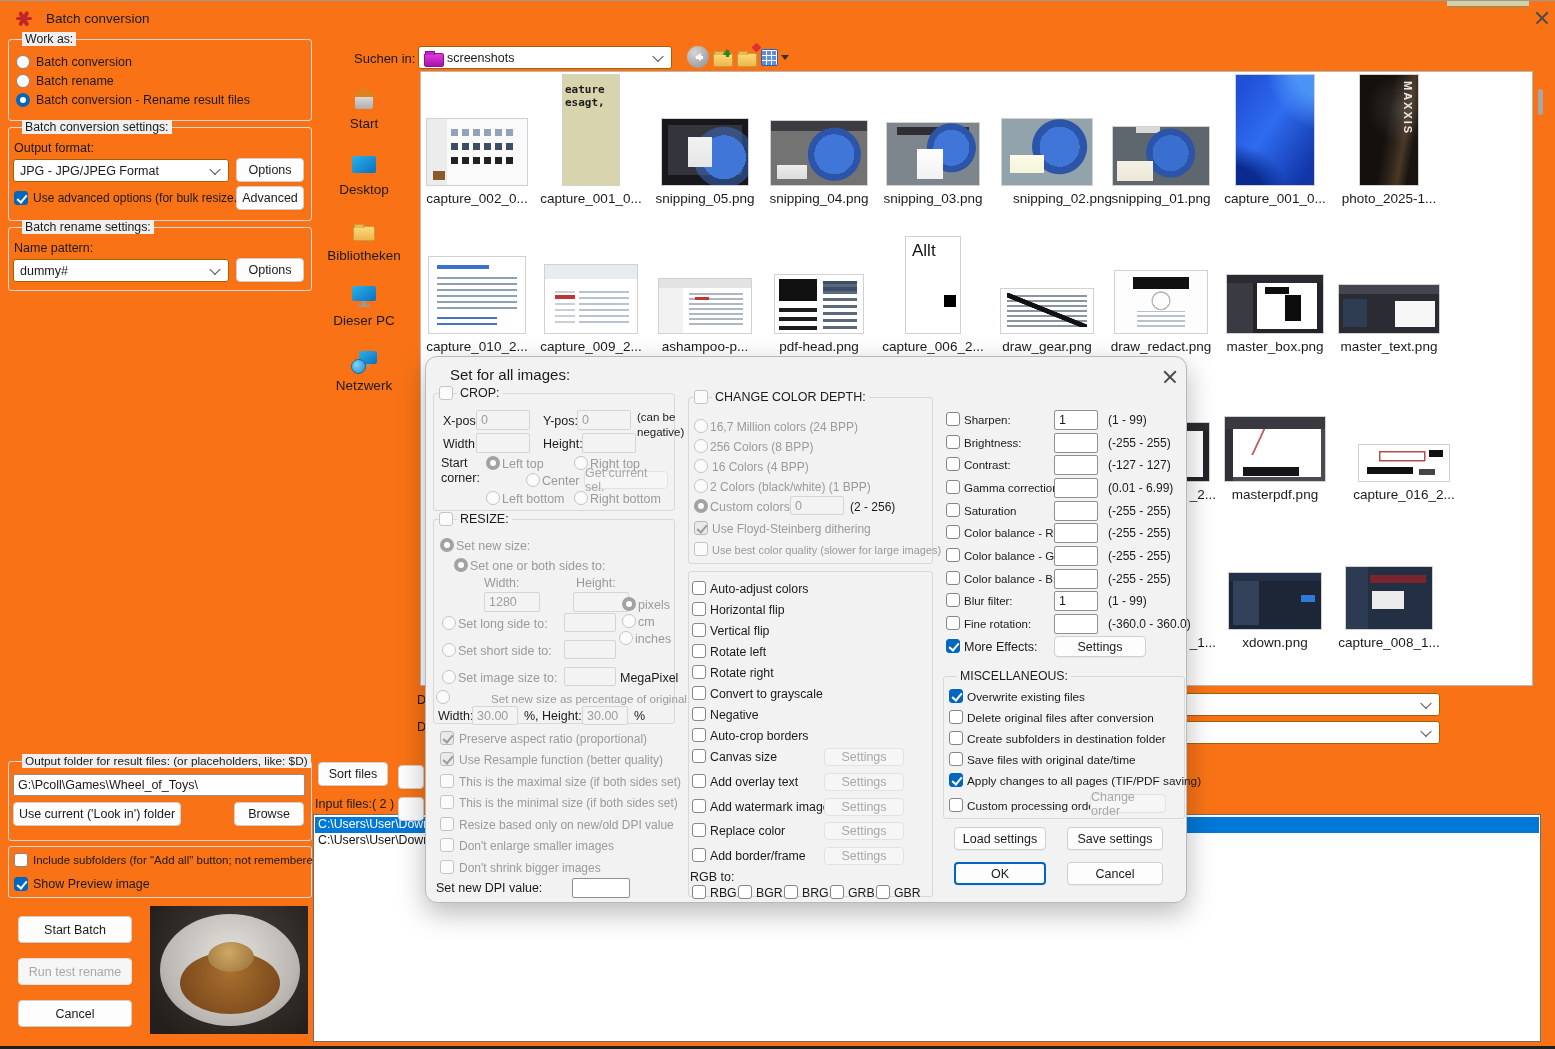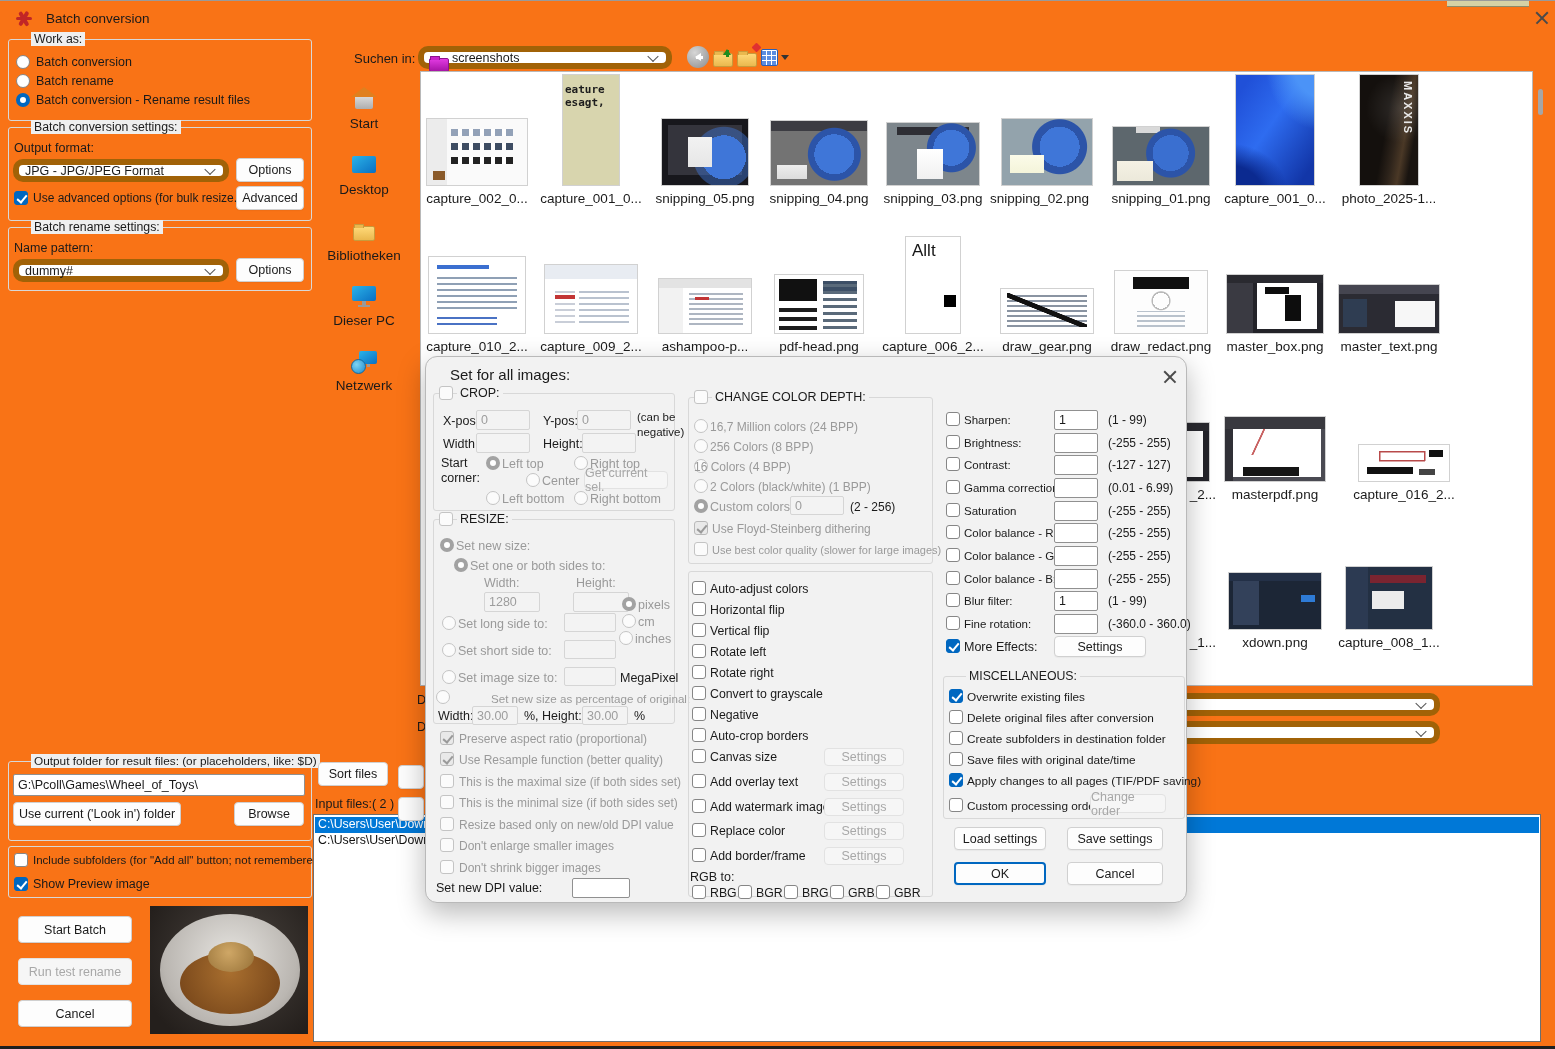--- a/index.html
+++ b/index.html
@@ -1,41 +1,41 @@
 <!DOCTYPE html>
 <html><head>
 <meta charset="utf-8">
 <style>
   html,body{margin:0;padding:0;background:#d7d7d7}
   #root{position:relative;width:1555px;height:1049px;background:#f97316;
         font-family:"Liberation Sans",sans-serif;overflow:hidden;border-top:1px solid #9a9a9a}
   .lbl{position:absolute;font-size:12.5px;color:#1a1a1a;white-space:nowrap;line-height:15px}
   .gray{color:#9a9a9a}
   .gb{position:absolute;border:1px solid #d8d8d8;border-radius:3px}
-  .legend{position:absolute;top:-8px;left:22px;background:#efefef;padding:0 3px;font-size:12.3px;color:#1a1a1a;white-space:nowrap}
+  .legend{position:absolute;top:-8px;left:13px;background:#efefef;padding:0 3px;font-size:12.3px;color:#1a1a1a;white-space:nowrap}
   .legend.dlgbg{background:#f2f2f2}
   .btn{position:absolute;display:flex;align-items:center;justify-content:center;background:#fdfdfd;
        border:1px solid #d0d0d0;border-radius:4px;font-size:12.5px;color:#1a1a1a;box-sizing:border-box;
        box-shadow:0 1px 1px rgba(0,0,0,.04);cursor:default}
   .btn.dis{color:#a8a8a8;background:#f6f6f6;border-color:#e2e2e2;box-shadow:none}
   .btn.focus{border:2px solid #0067c0}
   .inp{position:absolute;background:#fff;border:1px solid #909090;border-radius:2px;font-size:12.5px;color:#1a1a1a;
        display:flex;align-items:center;padding:0 4px;box-sizing:border-box}
   .inp.dis{background:#f3f3f3;border-color:#d5d5d5;color:#9d9d9d}
   .cb{position:absolute;width:14px;height:14px;border:1px solid #868686;border-radius:3px;background:#fff;box-sizing:border-box}
   .cb.on{background:#0067c0;border-color:#0067c0}
   .cb.on::after{content:"";position:absolute;left:4px;top:1px;width:4px;height:8px;border:solid #fff;border-width:0 2px 2px 0;transform:rotate(40deg)}
   .cb.gon{background:#e9e9e9;border-color:#b9b9b9}
   .cb.gon::after{content:"";position:absolute;left:4px;top:1px;width:4px;height:8px;border:solid #9a9a9a;border-width:0 2px 2px 0;transform:rotate(40deg)}
   .cb.goff{border-color:#c4c4c4;background:#fbfbfb}
   .rd{position:absolute;width:14px;height:14px;border:1px solid #868686;border-radius:50%;background:#fff;box-sizing:border-box}
   .rd.on{border:4px solid #0067c0}
   .rd.gon{border:4px solid #a2a2a2}
   .rd.goff{border-color:#c4c4c4;background:#fbfbfb}
-  .combo{position:absolute;background:#fff;border:6px solid #a16207;border-radius:10px;display:flex;align-items:center;
+  .combo{position:absolute;background:#fff;border:1px solid #a16207;border-radius:3px;display:flex;align-items:center;
          font-size:12.5px;color:#1a1a1a;box-sizing:border-box;padding:0 6px}
   .chev{position:absolute;right:9px;top:50%;width:7px;height:7px;border-right:1.6px solid #555;border-bottom:1.6px solid #555;
         transform:translateY(-70%) rotate(45deg)}
   .xicon{position:absolute;width:16px;height:16px}
   .xicon::before,.xicon::after{content:"";position:absolute;left:0;top:7px;width:16px;height:1.6px;background:#4a4a4a}
   .xicon::before{transform:rotate(45deg)}.xicon::after{transform:rotate(-45deg)}
   .appicon{position:absolute;width:18px;height:18px}
   .appicon i{position:absolute;left:1px;top:7.5px;width:16px;height:3.5px;background:#c12626;border-radius:2px;display:block}
   .appicon i:nth-child(2){transform:rotate(60deg)}.appicon i:nth-child(3){transform:rotate(120deg)}
   .filesarea{position:absolute;left:420px;top:70px;width:1113px;height:615px;background:#fff;border:1px solid #b8b8b8;box-sizing:border-box}
@@ -350,21 +350,21 @@
       <div class="lbl" style="left: 10px; top: 524px;">Set new DPI value:</div>
       <div class="inp" style="left: 146px; top: 521px; width: 58px; height: 20px;"></div>
       <div class="gb" style="left: 262px; top: 40px; width: 243px; height: 165px;"></div>
       <div class="cb goff" style="left: 268px; top: 33px;"></div>
       <div class="lbl" style="left: 286px; top: 33px; background: rgb(242, 242, 242); padding: 0px 3px;">CHANGE COLOR DEPTH:</div>
       <div class="rd goff" style="left: 268px; top: 62px;"></div>
       <div class="lbl gray" style="left: 284px; top: 63px; font-size: 12px;">16,7 Million colors (24 BPP)</div>
       <div class="rd goff" style="left: 268px; top: 82px;"></div>
       <div class="lbl gray" style="left: 284px; top: 83px; font-size: 12px;">256 Colors (8 BPP)</div>
       <div class="rd goff" style="left: 268px; top: 102px;"></div>
-      <div class="lbl gray" style="left: 268px; top: 103px; font-size: 12px;">16 Colors (4 BPP)</div>
+      <div class="lbl gray" style="left: 286px; top: 103px; font-size: 12px;">16 Colors (4 BPP)</div>
       <div class="rd goff" style="left: 268px; top: 122px;"></div>
       <div class="lbl gray" style="left: 284px; top: 123px; font-size: 12px;">2 Colors (black/white) (1 BPP)</div>
       <div class="rd gon" style="left: 268px; top: 142px;"></div>
       <div class="lbl gray" style="left: 284px; top: 143px;">Custom colors:</div>
       <div class="inp dis" style="left: 364px; top: 139px; width: 54px; height: 19px;">0</div>
       <div class="lbl" style="left: 424px; top: 143px; font-size: 12px;">(2 - 256)</div>
       <div class="cb gon" style="left: 268px; top: 164px;"></div>
       <div class="lbl gray" style="left: 286px; top: 165px; font-size: 12px;">Use Floyd-Steinberg dithering</div>
       <div class="cb goff" style="left: 268px; top: 185px;"></div>
       <div class="lbl gray" style="left: 286px; top: 186px; font-size: 11px;">Use best color quality (slower for large images)</div>
@@ -524,21 +524,21 @@
     <div style="position: absolute; left: 762px; top: 86px; width: 114px; height: 128px;">
       <div class="thumb th-screen-gray"></div>
       <div class="fname" style="left: 0px; top: 104px; width: 114px; text-align: center;">snipping_04.png</div>
     </div>
     <div style="position: absolute; left: 876px; top: 86px; width: 114px; height: 128px;">
       <div class="thumb th-screen-gray2"></div>
       <div class="fname" style="left: 0px; top: 104px; width: 114px; text-align: center;">snipping_03.png</div>
     </div>
     <div style="position: absolute; left: 990px; top: 86px; width: 114px; height: 128px;">
       <div class="thumb th-screen-light"></div>
-      <div class="fname" style="left: 0px; top: 104px; width: 114px; text-align: left;">snipping_02.png</div>
+      <div class="fname" style="left: 8px; top: 104px; width: 114px; text-align: right;">snipping_02.png</div>
     </div>
     <div style="position: absolute; left: 1104px; top: 86px; width: 114px; height: 128px;">
       <div class="thumb th-screen-gray3"></div>
       <div class="fname" style="left: 0px; top: 104px; width: 114px; text-align: center;">snipping_01.png</div>
     </div>
     <div style="position: absolute; left: 1218px; top: 86px; width: 114px; height: 128px;">
       <div class="thumb th-blue-abstract"></div>
       <div class="fname" style="left: 0px; top: 104px; width: 114px; text-align: center;">capture_001_0...</div>
     </div>
     <div style="position: absolute; left: 1332px; top: 86px; width: 114px; height: 128px;">

